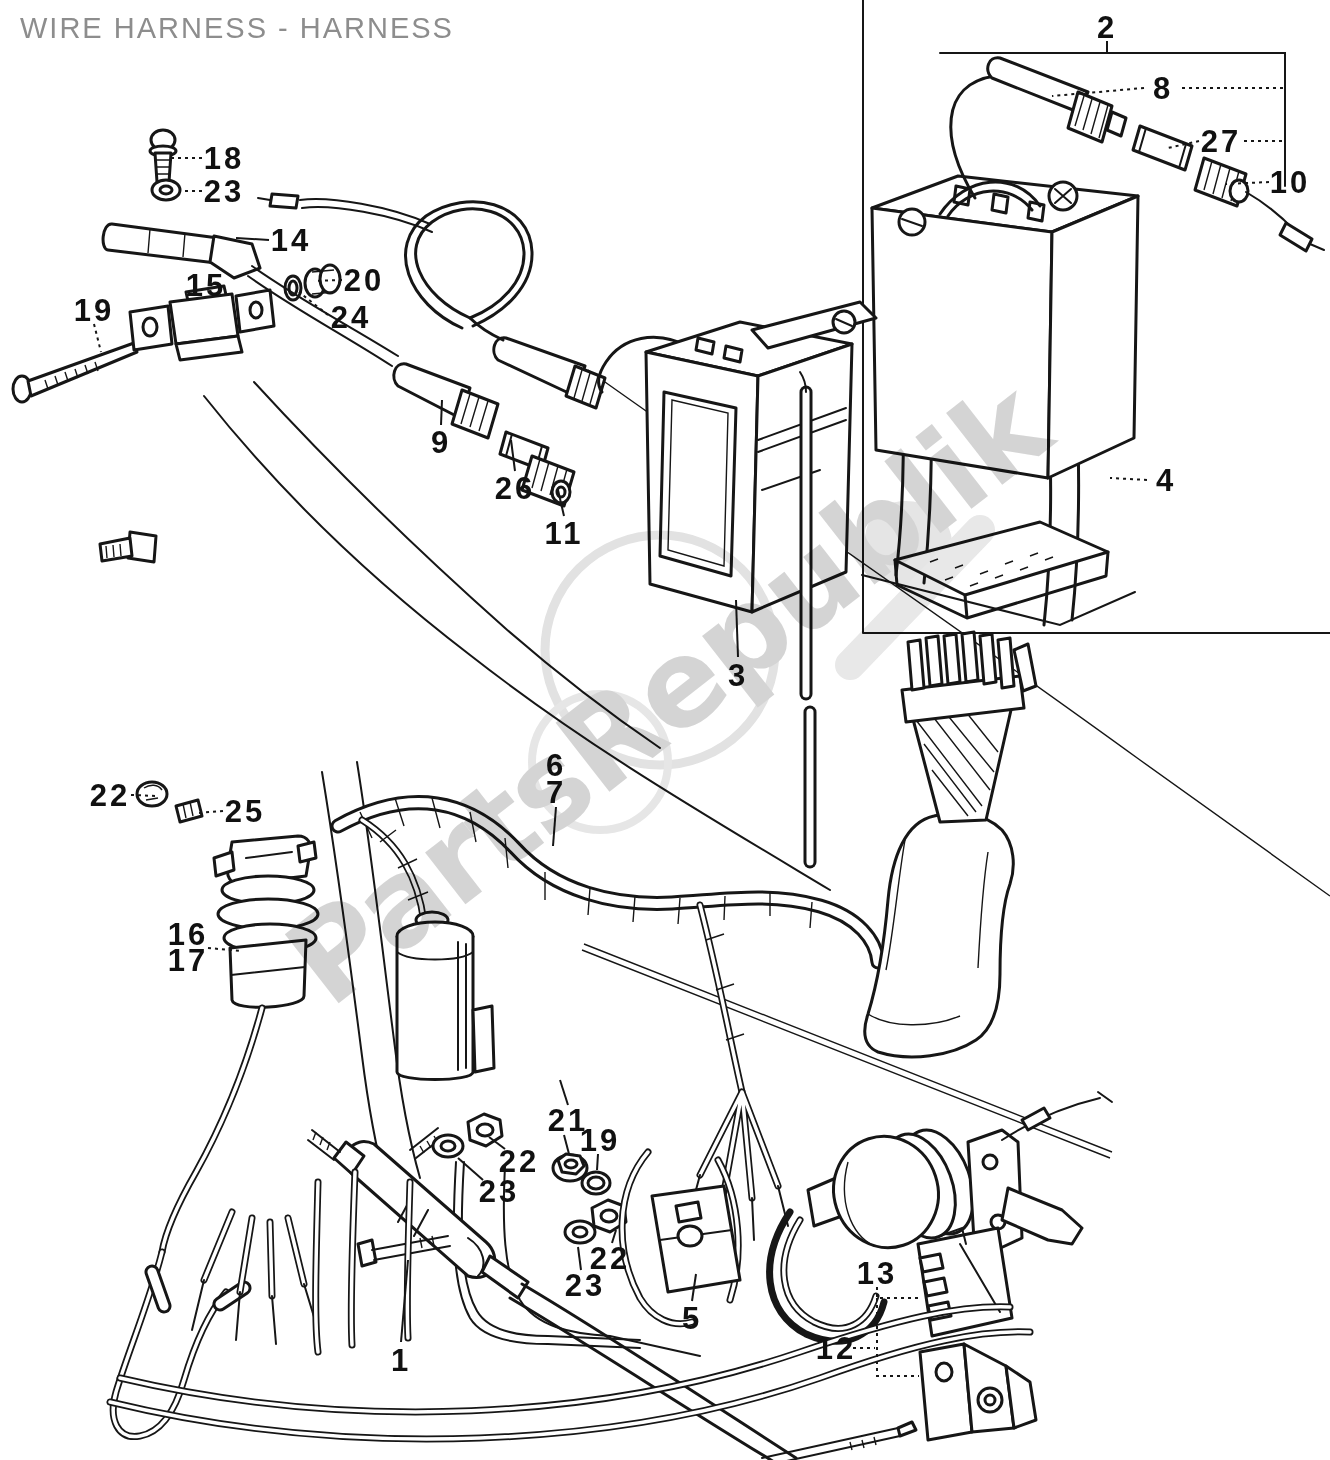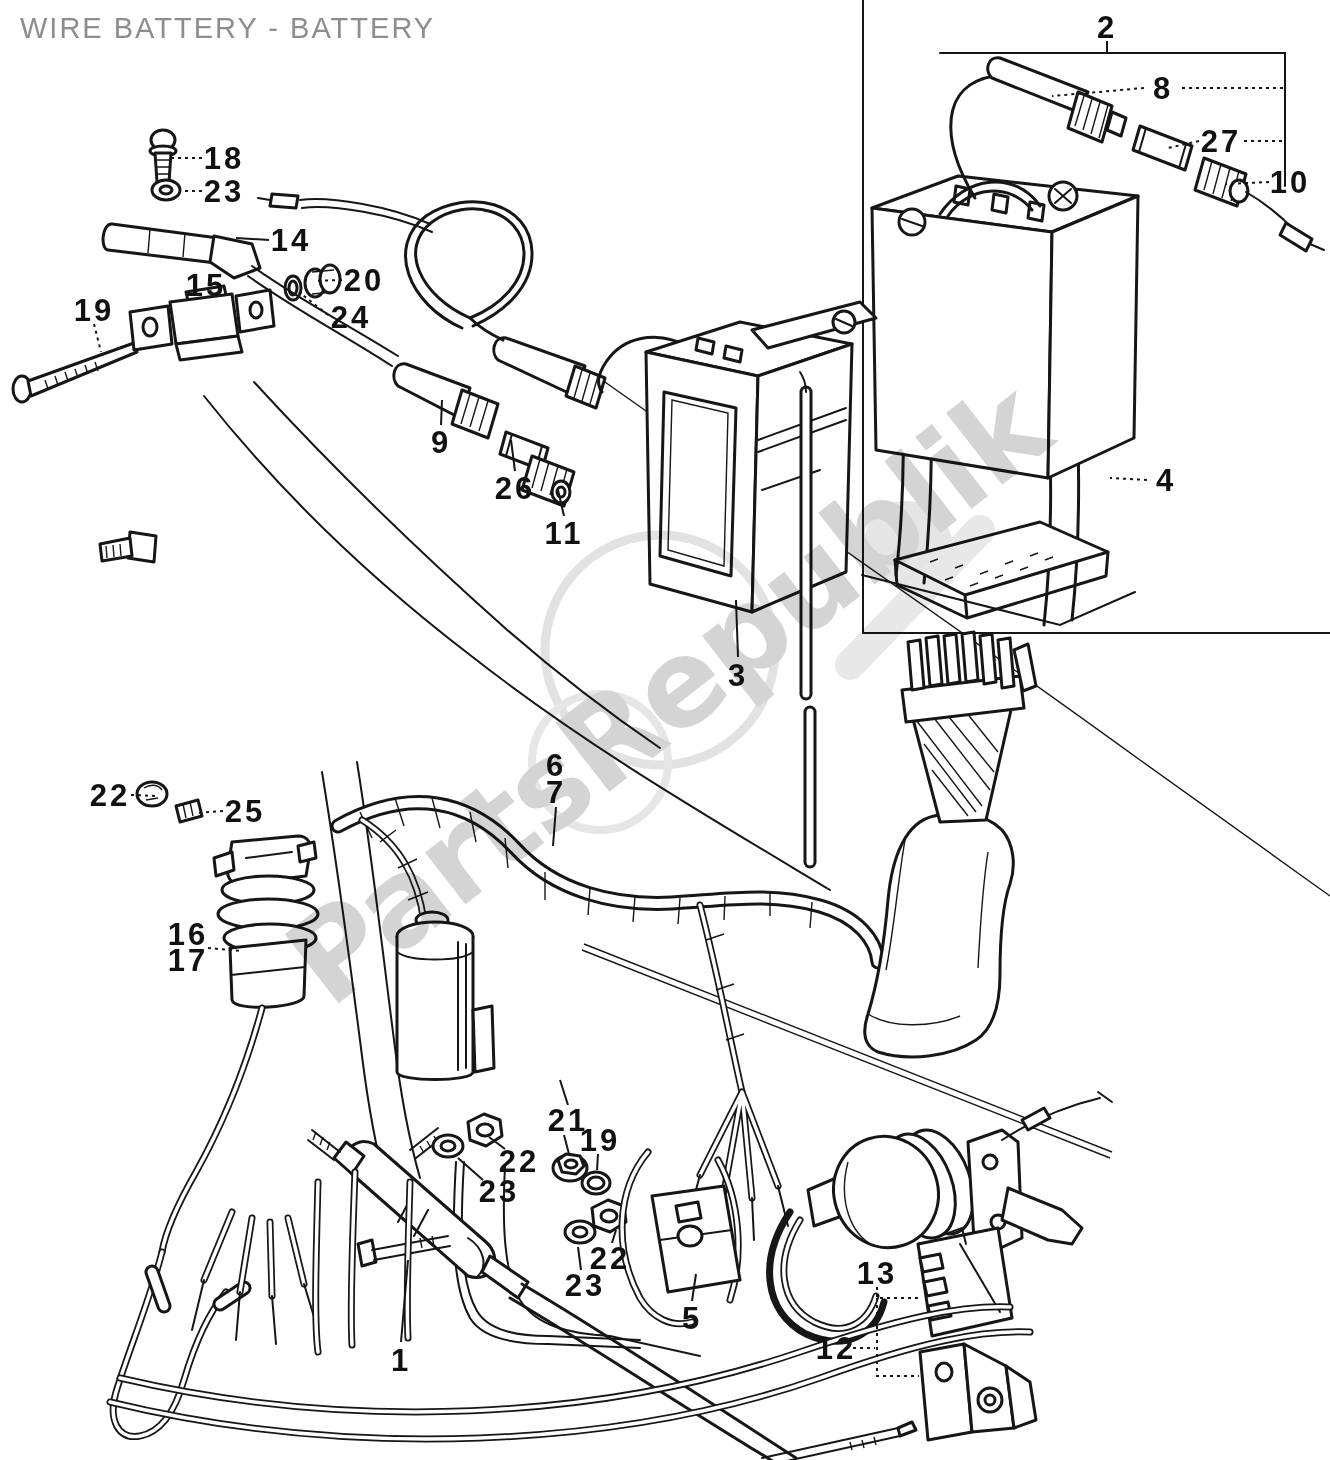--- a/index.html
+++ b/index.html
@@ -21,21 +21,21 @@
   .leader{stroke:#161616;stroke-width:2;fill:none;}
   .leader.dashed{stroke-dasharray:3 4;}
   .co-label{font-family:"Liberation Sans",sans-serif;font-weight:700;font-size:31px;
             letter-spacing:3px;fill:#111;text-anchor:middle;}
   .wm-text{font-family:"DejaVu Sans",sans-serif;font-weight:700;font-size:120px;
            fill:#c6c6c6;letter-spacing:-2px;}
 </style>
 </head>
 <body>
 
-<div class="title">WIRE BATTERY - BATTERY</div>
+<div class="title">WIRE HARNESS - HARNESS</div>
 
 <svg width="1330" height="1460" viewBox="0 0 1330 1460">
 
   <g>
     <path class="thin" d="M863,0 V633 M863,633 H1330"></path>
     <path class="thin" d="M940,53 H1285 V186"></path>
   </g>
 
   <g>
 

